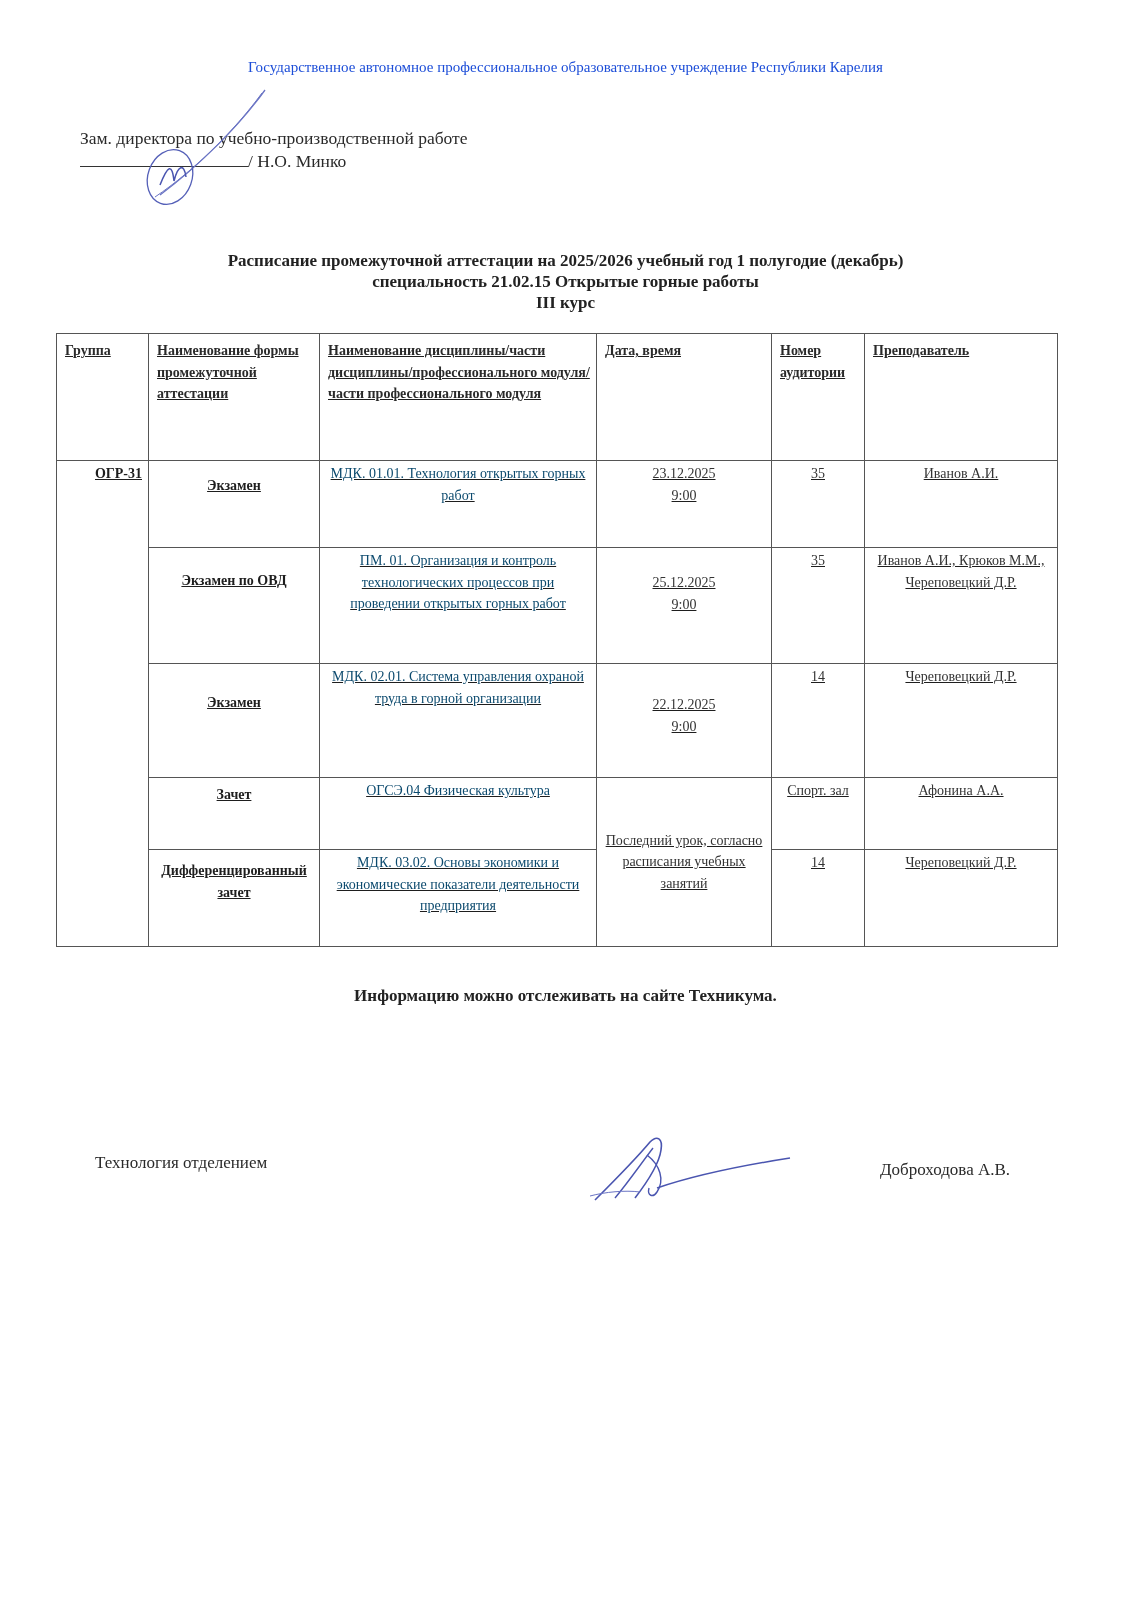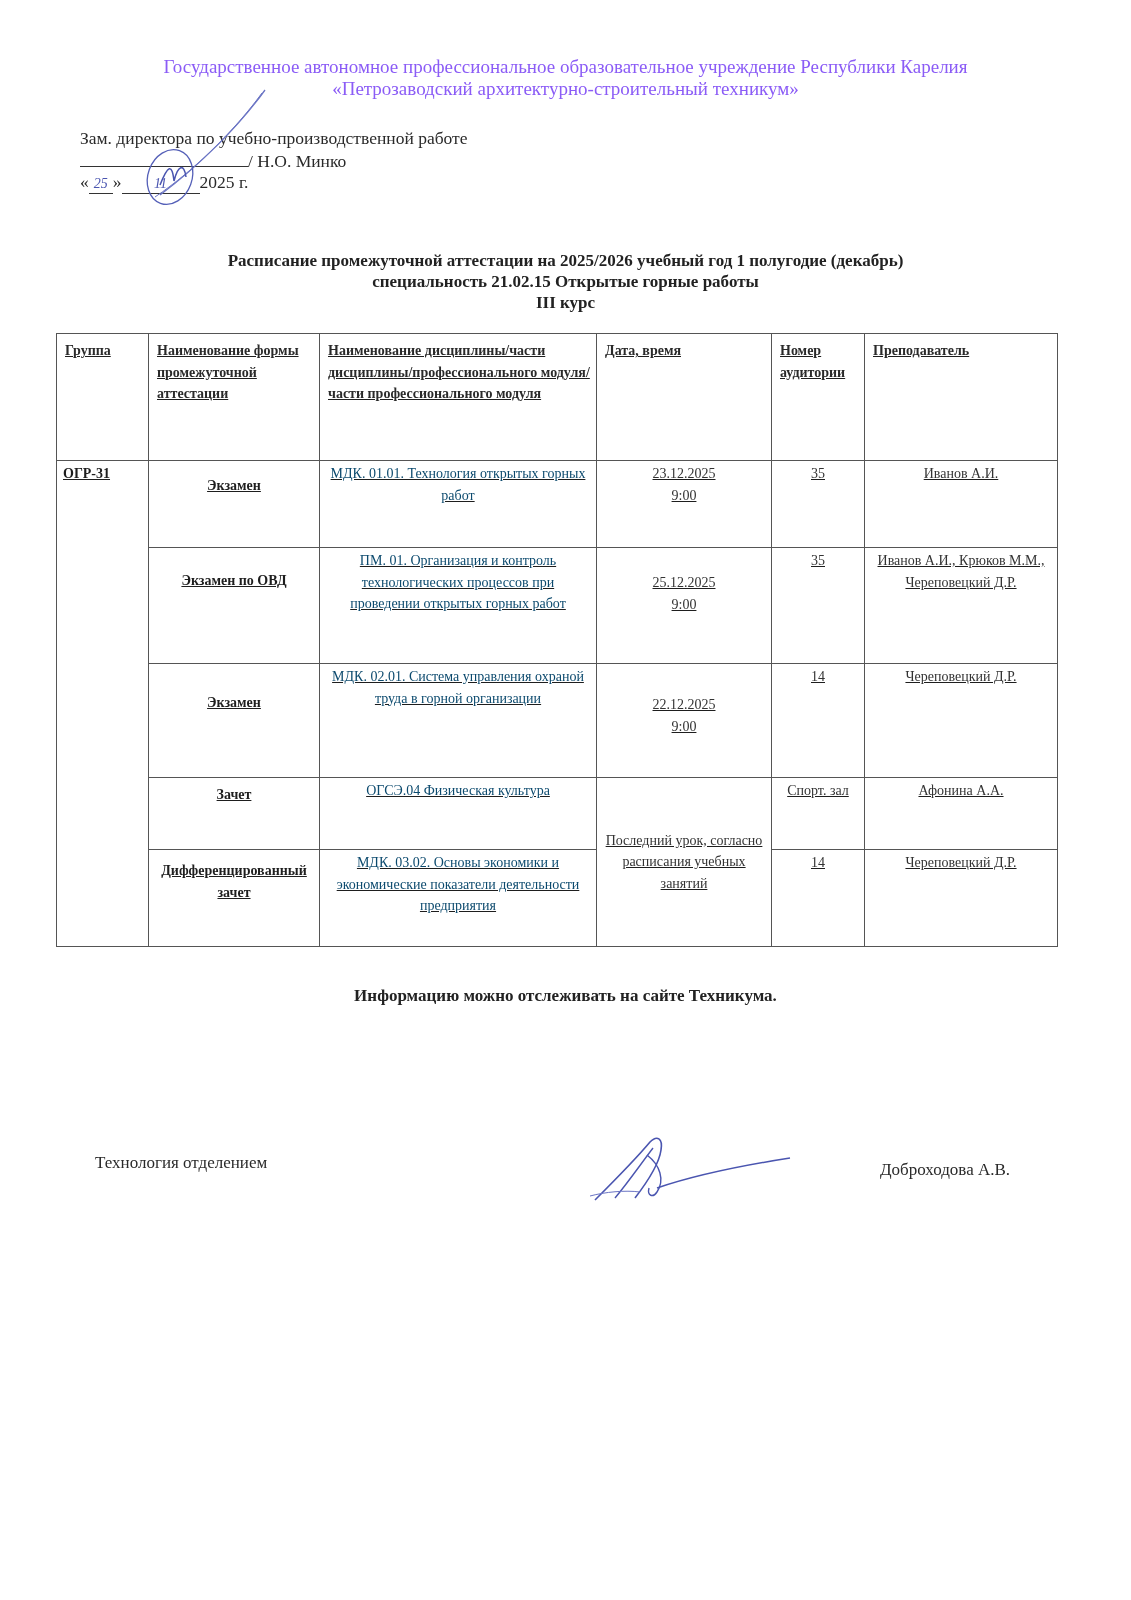--- a/index.html
+++ b/index.html
@@ -2,62 +2,58 @@
 <html><head>
 <meta charset="utf-8">
 <style>
   html, body { margin: 0; padding: 0; background: #ffffff; }
   body {
     width: 1131px; height: 1600px; position: relative; overflow: hidden;
     font-family: "Liberation Serif", "DejaVu Serif", serif; color: #1e1e1e;
   }
   .abs { position: absolute; }
   .center { text-align: center; }
-  .org { left: 0; width: 1131px; top: 56px; font-size: 19px; line-height: 22px; color: #8b5cf6; }
+  .org { left: 0; width: 1131px; top: 56px; font-size: 15px; line-height: 22px; color: #1d4ed8; }
   .approve { left: 80px; top: 128px; font-size: 17.5px; line-height: 21.5px; color: #2a2a2a; }
   .approve .line { white-space: nowrap; }
   .uline { display: inline-block; border-bottom: 1px solid #333; height: 16px; vertical-align: baseline; }
   .title { left: 0; width: 1131px; top: 250px; font-size: 17px; line-height: 21px; font-weight: bold; color: #222; }
 
   table.sched {
     position: absolute; left: 56px; top: 333px; width: 1001px;
     border-collapse: collapse; table-layout: fixed; font-size: 14px; line-height: 21.5px; text-decoration: underline;
   }
   table.sched td, table.sched th {
     border: 1.3px solid #555; padding: 2px 6px; vertical-align: top;
   }
   table.sched th { font-weight: bold; text-align: left; padding: 6px 6px 2px 8px; color: #2a2a2a; }
   td.form { font-weight: bold; text-align: center; vertical-align: top; }
   td.disc { text-align: center; vertical-align: top; color: #0c4a6e; }
   td.date { text-align: center; vertical-align: top; color: #333; }
   td.room { text-align: center; vertical-align: middle; color: #333; }
   td.teacher { text-align: center; vertical-align: middle; color: #333; }
-  td.group { font-weight: bold; text-align: left; vertical-align: middle; }
+  td.group { font-weight: bold; text-align: right; vertical-align: middle; }
 
   .notes { left: 0; width: 1131px; top: 985px; font-size: 17px; font-weight: bold; color: #222; }
   .notes div { margin-bottom: 14px; line-height: 22px; }
   .sign-left { left: 95px; top: 1153px; font-size: 17px; color: #2a2a2a; }
   .sign-right { left: 880px; top: 1160px; font-size: 17px; color: #2a2a2a; }
   svg.sig { position: absolute; overflow: visible; }
 </style>
 </head>
 <body>
 
 <div class="abs org center">
   <div>Государственное автономное профессиональное образовательное учреждение Республики Карелия</div>
-  <div>«Петрозаводский архитектурно-строительный техникум»</div>
 </div>
 
 <div class="abs approve">
   <div class="line">Зам. директора по учебно-производственной работе</div>
   <div class="line">
     <span class="uline" style="width:168px"></span><span>/ Н.О. Минко</span>
-  </div>
-  <div class="line">
-    <span>«</span><span class="uline" style="width:24px;text-align:center;color:#4a55b0;font-style:italic;font-size:14px;line-height:14px">25</span><span>»</span><span class="uline" style="width:78px;text-align:center;color:#4a55b0;font-style:italic;font-size:14px;line-height:14px">11</span><span>2025 г.</span>
   </div>
 </div>
 
 <svg class="sig" style="left:130px;top:85px" width="150" height="130">
   <path d="M135 5 C 110 40, 70 80, 30 110" stroke="#6a74c4" stroke-width="1.3" fill="none"></path>
   <path d="M132 8 C 105 45, 65 85, 25 112" stroke="#6a74c4" stroke-width="1" fill="none"></path>
   <ellipse cx="40" cy="92" rx="22" ry="28" transform="rotate(20 40 92)" stroke="#5560b8" stroke-width="1.3" fill="none"></ellipse>
   <path d="M30 100 C 38 80, 42 78, 44 96 C 48 80, 54 78, 56 92" stroke="#4a55b0" stroke-width="1.5" fill="none"></path>
 </svg>
 

